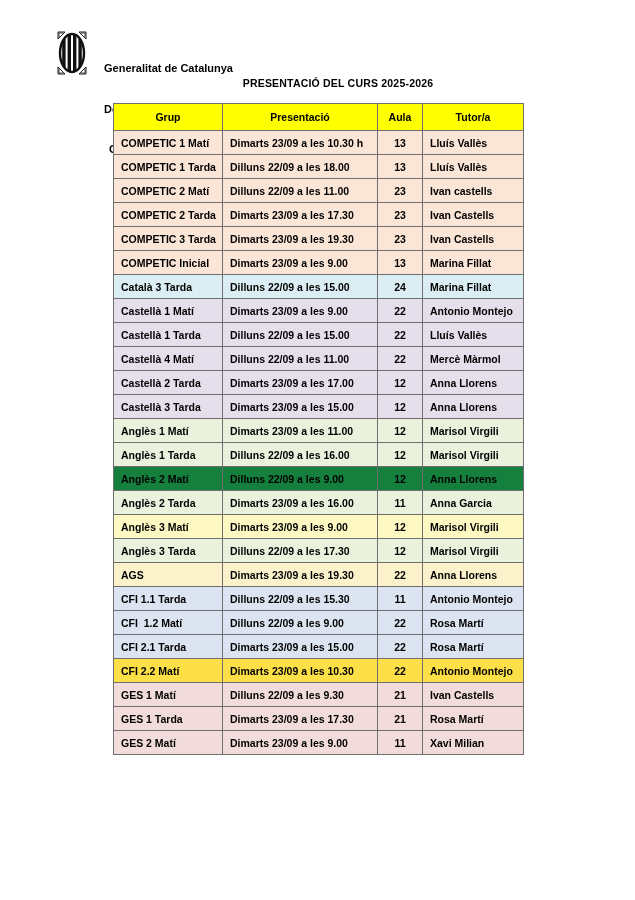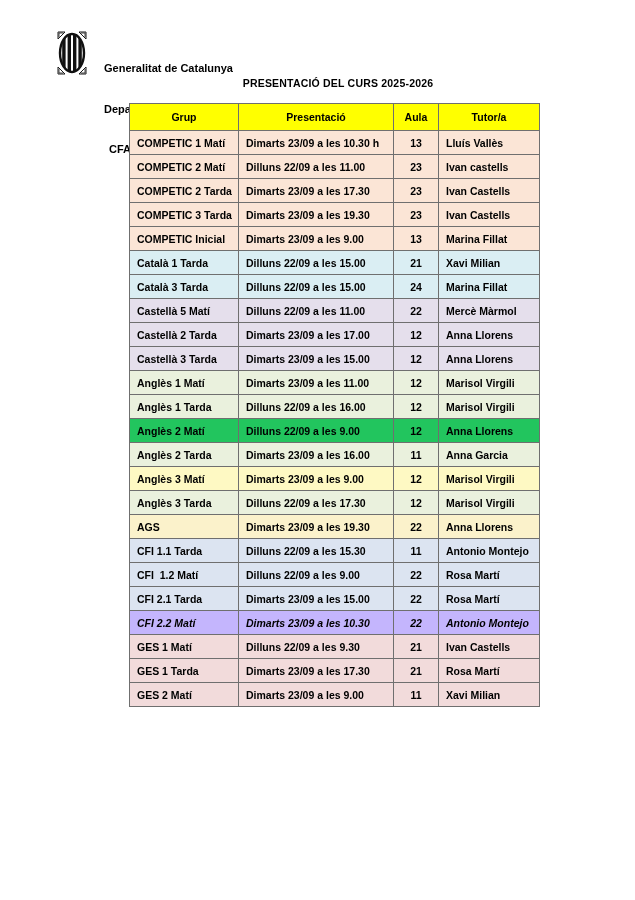--- a/index.html
+++ b/index.html
@@ -34,21 +34,21 @@
     position: absolute;
     top: 77px;
     left: 0;
     width: 100%;
     text-align: center;
     font-weight: bold;
     font-size: 10.5px;
     letter-spacing: 0.2px;
     padding-left: 41px;
   }
-  .table-wrap { position: absolute; top: 103px; left: 129px; }
+  .table-wrap { position: absolute; top: 103px; left: 113px; }
   table.schedule {
     border-collapse: collapse;
     table-layout: fixed;
     width: 410px;
     font-size: 10.5px;
     font-weight: bold;
   }
   table.schedule th, table.schedule td {
     border: 1px solid #6f6f6f;
     overflow: hidden;
@@ -123,20 +123,26 @@
         </tr>
       </thead>
       <tbody>
           <tr style="background: rgb(251, 229, 214);">
             <td class="cell-grup">COMPETIC 1 Matí</td>
             <td class="cell-presentacio">Dimarts 23/09 a les 10.30 h</td>
             <td class="cell-aula">13</td>
             <td class="cell-tutor">Lluís Vallès</td>
           </tr>
           <tr style="background: rgb(251, 229, 214);">
+            <td class="cell-grup">COMPETIC 1 Tarda</td>
+            <td class="cell-presentacio">Dilluns 22/09 a les 18.00</td>
+            <td class="cell-aula">13</td>
+            <td class="cell-tutor">Lluís Vallès</td>
+          </tr>
+          <tr style="background: rgb(251, 229, 214);">
             <td class="cell-grup">COMPETIC 2 Matí</td>
             <td class="cell-presentacio">Dilluns 22/09 a les 11.00</td>
             <td class="cell-aula">23</td>
             <td class="cell-tutor">Ivan castells</td>
           </tr>
           <tr style="background: rgb(251, 229, 214);">
             <td class="cell-grup">COMPETIC 2 Tarda</td>
             <td class="cell-presentacio">Dimarts 23/09 a les 17.30</td>
             <td class="cell-aula">23</td>
             <td class="cell-tutor">Ivan Castells</td>
@@ -145,35 +151,41 @@
             <td class="cell-grup">COMPETIC 3 Tarda</td>
             <td class="cell-presentacio">Dimarts 23/09 a les 19.30</td>
             <td class="cell-aula">23</td>
             <td class="cell-tutor">Ivan Castells</td>
           </tr>
           <tr style="background: rgb(251, 229, 214);">
             <td class="cell-grup">COMPETIC Inicial</td>
             <td class="cell-presentacio">Dimarts 23/09 a les 9.00</td>
             <td class="cell-aula">13</td>
             <td class="cell-tutor">Marina Fillat</td>
-          </tr>
-          <tr style="background: rgb(218, 238, 243);">
-            <td class="cell-grup">Català 1 Tarda</td>
-            <td class="cell-presentacio">Dilluns 22/09 a les 15.00</td>
-            <td class="cell-aula">21</td>
-            <td class="cell-tutor">Xavi Milian</td>
           </tr>
           <tr style="background: rgb(218, 238, 243);">
             <td class="cell-grup">Català 3 Tarda</td>
             <td class="cell-presentacio">Dilluns 22/09 a les 15.00</td>
             <td class="cell-aula">24</td>
             <td class="cell-tutor">Marina Fillat</td>
           </tr>
           <tr style="background: rgb(229, 223, 236);">
-            <td class="cell-grup">Castellà 5 Matí</td>
+            <td class="cell-grup">Castellà 1 Matí</td>
+            <td class="cell-presentacio">Dimarts 23/09 a les 9.00</td>
+            <td class="cell-aula">22</td>
+            <td class="cell-tutor">Antonio Montejo</td>
+          </tr>
+          <tr style="background: rgb(229, 223, 236);">
+            <td class="cell-grup">Castellà 1 Tarda</td>
+            <td class="cell-presentacio">Dilluns 22/09 a les 15.00</td>
+            <td class="cell-aula">22</td>
+            <td class="cell-tutor">Lluís Vallès</td>
+          </tr>
+          <tr style="background: rgb(229, 223, 236);">
+            <td class="cell-grup">Castellà 4 Matí</td>
             <td class="cell-presentacio">Dilluns 22/09 a les 11.00</td>
             <td class="cell-aula">22</td>
             <td class="cell-tutor">Mercè Màrmol</td>
           </tr>
           <tr style="background: rgb(229, 223, 236);">
             <td class="cell-grup">Castellà 2 Tarda</td>
             <td class="cell-presentacio">Dimarts 23/09 a les 17.00</td>
             <td class="cell-aula">12</td>
             <td class="cell-tutor">Anna Llorens</td>
           </tr>
@@ -188,21 +200,21 @@
             <td class="cell-presentacio">Dimarts 23/09 a les 11.00</td>
             <td class="cell-aula">12</td>
             <td class="cell-tutor">Marisol Virgili</td>
           </tr>
           <tr style="background: rgb(234, 241, 221);">
             <td class="cell-grup">Anglès 1 Tarda</td>
             <td class="cell-presentacio">Dilluns 22/09 a les 16.00</td>
             <td class="cell-aula">12</td>
             <td class="cell-tutor">Marisol Virgili</td>
           </tr>
-          <tr style="background: #22c55e;">
+          <tr style="background: #15803d;">
             <td class="cell-grup">Anglès 2 Matí</td>
             <td class="cell-presentacio">Dilluns 22/09 a les 9.00</td>
             <td class="cell-aula">12</td>
             <td class="cell-tutor">Anna Llorens</td>
           </tr>
           <tr style="background: rgb(234, 241, 221);">
             <td class="cell-grup">Anglès 2 Tarda</td>
             <td class="cell-presentacio">Dimarts 23/09 a les 16.00</td>
             <td class="cell-aula">11</td>
             <td class="cell-tutor">Anna Garcia</td>
@@ -236,21 +248,21 @@
             <td class="cell-presentacio">Dilluns 22/09 a les 9.00</td>
             <td class="cell-aula">22</td>
             <td class="cell-tutor">Rosa Martí</td>
           </tr>
           <tr style="background: rgb(220, 228, 241);">
             <td class="cell-grup">CFI 2.1 Tarda</td>
             <td class="cell-presentacio">Dimarts 23/09 a les 15.00</td>
             <td class="cell-aula">22</td>
             <td class="cell-tutor">Rosa Martí</td>
           </tr>
-          <tr style="background: #c4b5fd; font-style: italic;">
+          <tr style="background: #fde047;">
             <td class="cell-grup">CFI 2.2 Matí</td>
             <td class="cell-presentacio">Dimarts 23/09 a les 10.30</td>
             <td class="cell-aula">22</td>
             <td class="cell-tutor">Antonio Montejo</td>
           </tr>
           <tr style="background: rgb(242, 219, 219);">
             <td class="cell-grup">GES 1 Matí</td>
             <td class="cell-presentacio">Dilluns 22/09 a les 9.30</td>
             <td class="cell-aula">21</td>
             <td class="cell-tutor">Ivan Castells</td>

